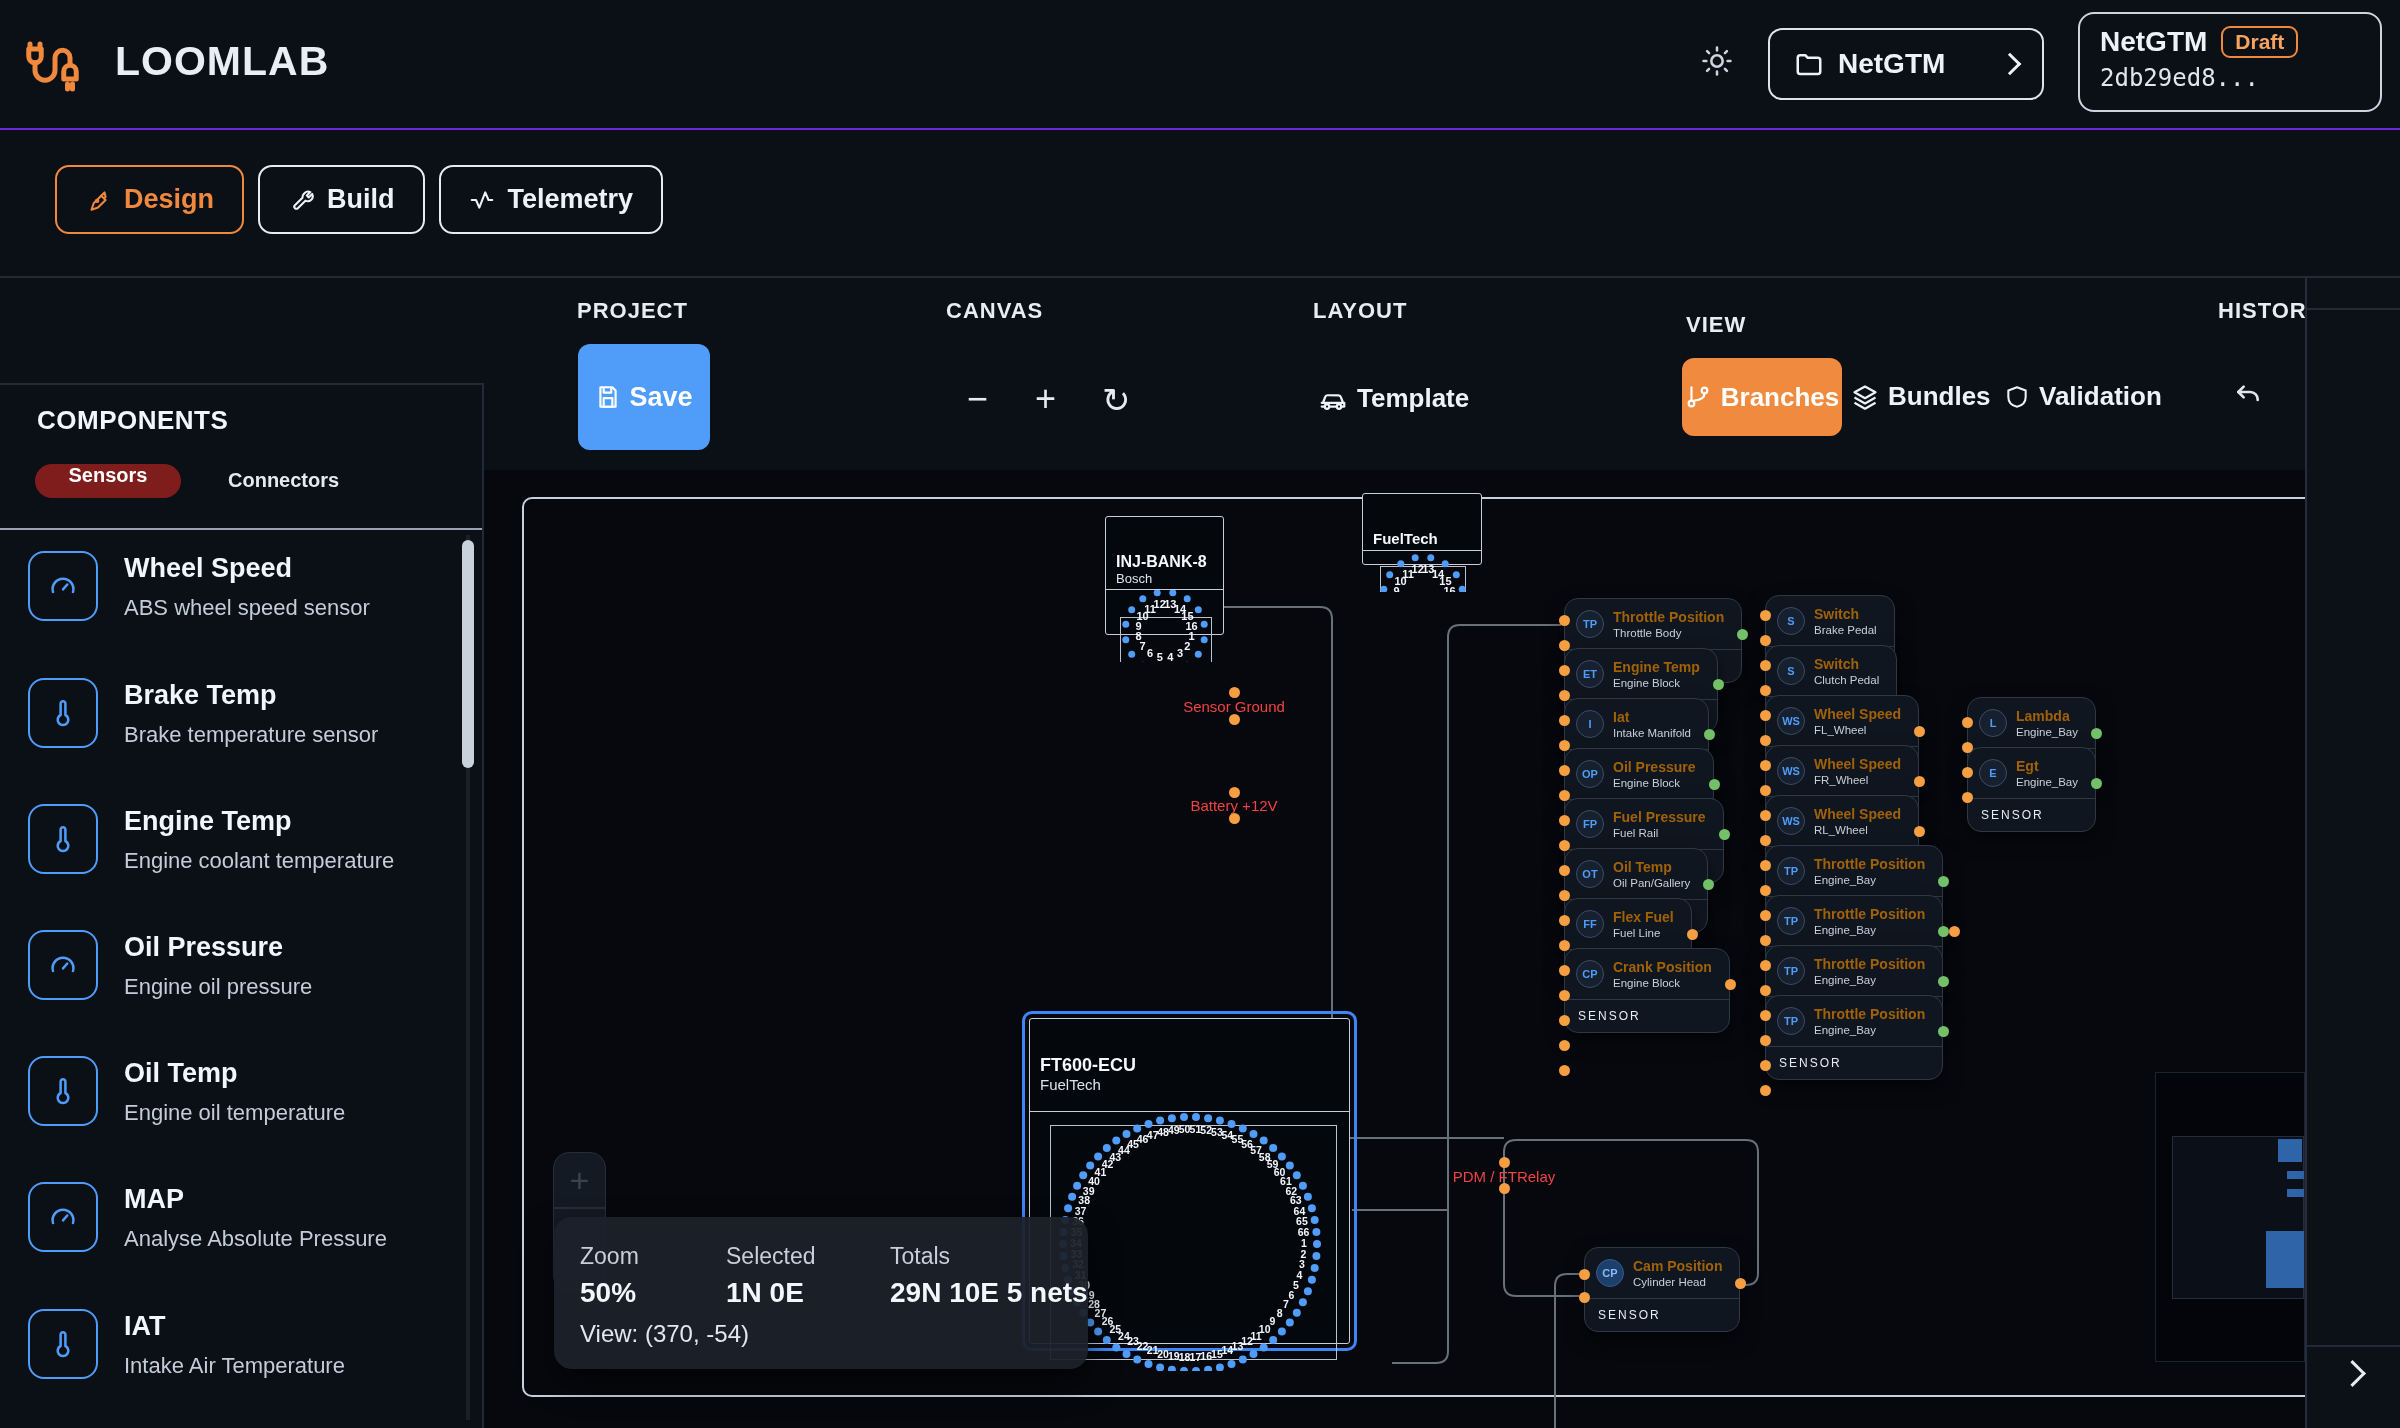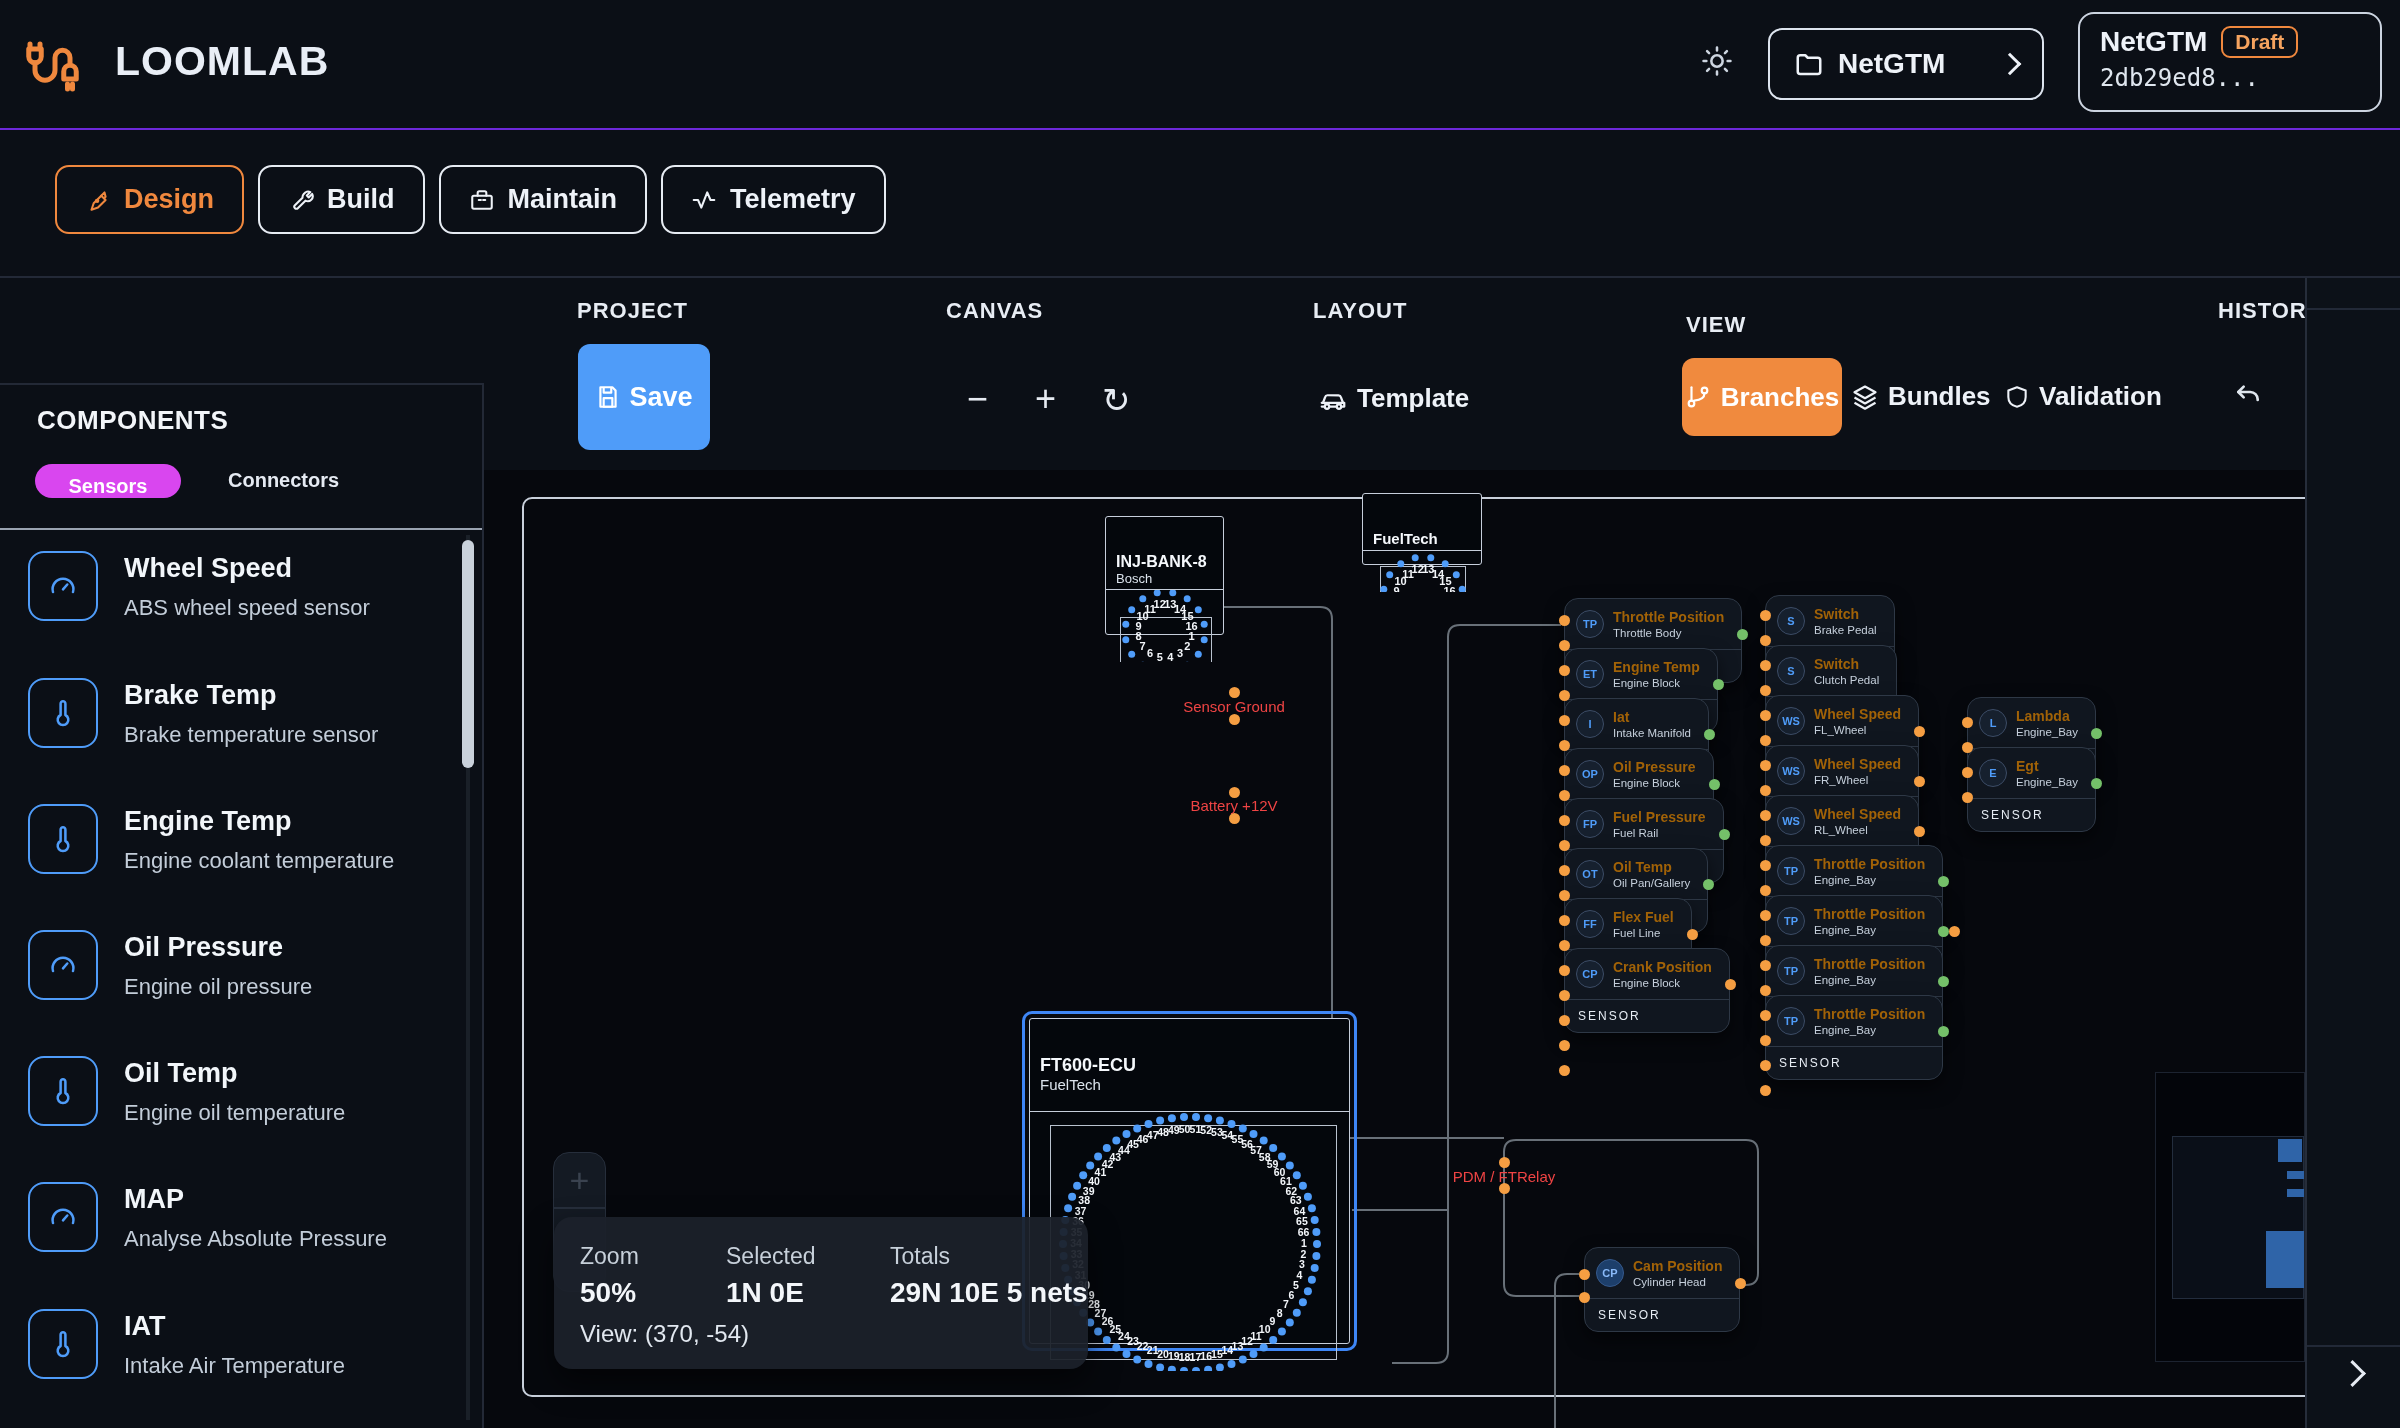--- a/index.html
+++ b/index.html
@@ -37,22 +37,22 @@
   #save-btn .sv{font-size:27px;font-weight:600;color:#fff;display:flex;align-items:center;gap:8px;}
   .iconbtn{color:#e6ebf2;cursor:pointer;z-index:20;}
   #branches-btn{left:1682px;top:358px;width:160px;height:78px;background:#f08a3e;border-radius:12px;
             display:flex;align-items:center;justify-content:center;gap:10px;font-size:26px;font-weight:600;color:#fff;cursor:pointer;z-index:20;}
   .viewopt{display:flex;align-items:center;gap:9px;font-size:26px;font-weight:600;color:#eef2f8;cursor:pointer;z-index:20;}
   
   #sidebar-top-divider{left:0;top:383px;width:482px;height:2px;background:#232936;z-index:30;}
   #sidebar-list-divider{left:0;top:528px;width:482px;height:2px;background:#9aa3b1;z-index:30;}
   #sidebar-right-divider{left:482px;top:383px;width:2px;height:1045px;background:#232936;z-index:30;}
   #components-heading{left:37px;top:405px;font-size:26px;font-weight:800;letter-spacing:.5px;color:#f2f5f9;z-index:30;}
-  #sensors-tab{left:35px;top:464px;width:146px;height:34px;background:#d946ef;border-radius:17px;color:#fff;
-               font-size:20px;font-weight:700;display:flex;align-items:flex-end;justify-content:center;cursor:pointer;z-index:30;}
+  #sensors-tab{left:35px;top:464px;width:146px;height:34px;background:#7f1d1d;border-radius:17px;color:#fff;
+               font-size:20px;font-weight:700;display:flex;align-items:flex-start;justify-content:center;cursor:pointer;z-index:30;}
   #connectors-tab{left:228px;top:469px;font-size:20px;font-weight:600;color:#e5eaf2;cursor:pointer;z-index:30;}
   .side-item{position:absolute;left:0;width:470px;height:110px;cursor:grab;z-index:30;}
   .side-icon{position:absolute;left:28px;top:0;width:70px;height:70px;border:2.5px solid #4f9cf9;border-radius:16px;
              display:flex;align-items:center;justify-content:center;color:#4f9cf9;box-sizing:border-box;}
   .side-title{position:absolute;left:124px;top:2px;font-size:27px;font-weight:700;color:#f2f6fa;}
   .side-sub{position:absolute;left:124px;top:44px;font-size:22px;color:#c3cdd9;}
   #side-scroll-track{left:466px;top:535px;width:4px;height:885px;background:#1a2028;z-index:31;}
   #side-scroll-thumb{left:462px;top:540px;width:12px;height:228px;background:#c9d1db;border-radius:6px;z-index:32;cursor:grab;}
   
   #canvas-region{left:482px;top:470px;width:1918px;height:958px;background:#06080d;z-index:1;}
@@ -148,30 +148,20 @@
       </span>
       <span>Design</span>
     </div>
     <div class="navtab">
       <span>
         <svg class="ic" width="26" height="26" viewBox="0 0 24 24" fill="none" stroke="currentColor" stroke-width="1.9" stroke-linecap="round" stroke-linejoin="round">
           <path d="M14.7 6.3a4.6 4.6 0 0 1 5.9-1.6l-3.2 3.2 1.7 1.7 3.2-3.2a4.6 4.6 0 0 1-6.2 6.2l-7 7a1.9 1.9 0 0 1-2.7-2.7l7-7a4.6 4.6 0 0 1 1.3-3.6z"></path>
         </svg>
       </span>
       <span>Build</span>
-    </div>
-    <div class="navtab">
-      <span>
-        <svg class="ic" width="26" height="26" viewBox="0 0 24 24" fill="none" stroke="currentColor" stroke-width="1.9" stroke-linecap="round" stroke-linejoin="round">
-          <rect x="3" y="8" width="18" height="12" rx="1.5"></rect>
-          <path d="M8 8V5.5A1.5 1.5 0 0 1 9.5 4h5A1.5 1.5 0 0 1 16 5.5V8"></path>
-          <path d="M9 12h2M13 12h2"></path>
-        </svg>
-      </span>
-      <span>Maintain</span>
     </div>
     <div class="navtab">
       <span>
         <svg class="ic" width="26" height="26" viewBox="0 0 24 24" fill="none" stroke="currentColor" stroke-width="1.9" stroke-linecap="round" stroke-linejoin="round">
           <path d="M2.5 12h4l3 7 5.5-14 3 7h3.5"></path>
         </svg>
       </span>
       <span>Telemetry</span>
     </div>
   </div>

